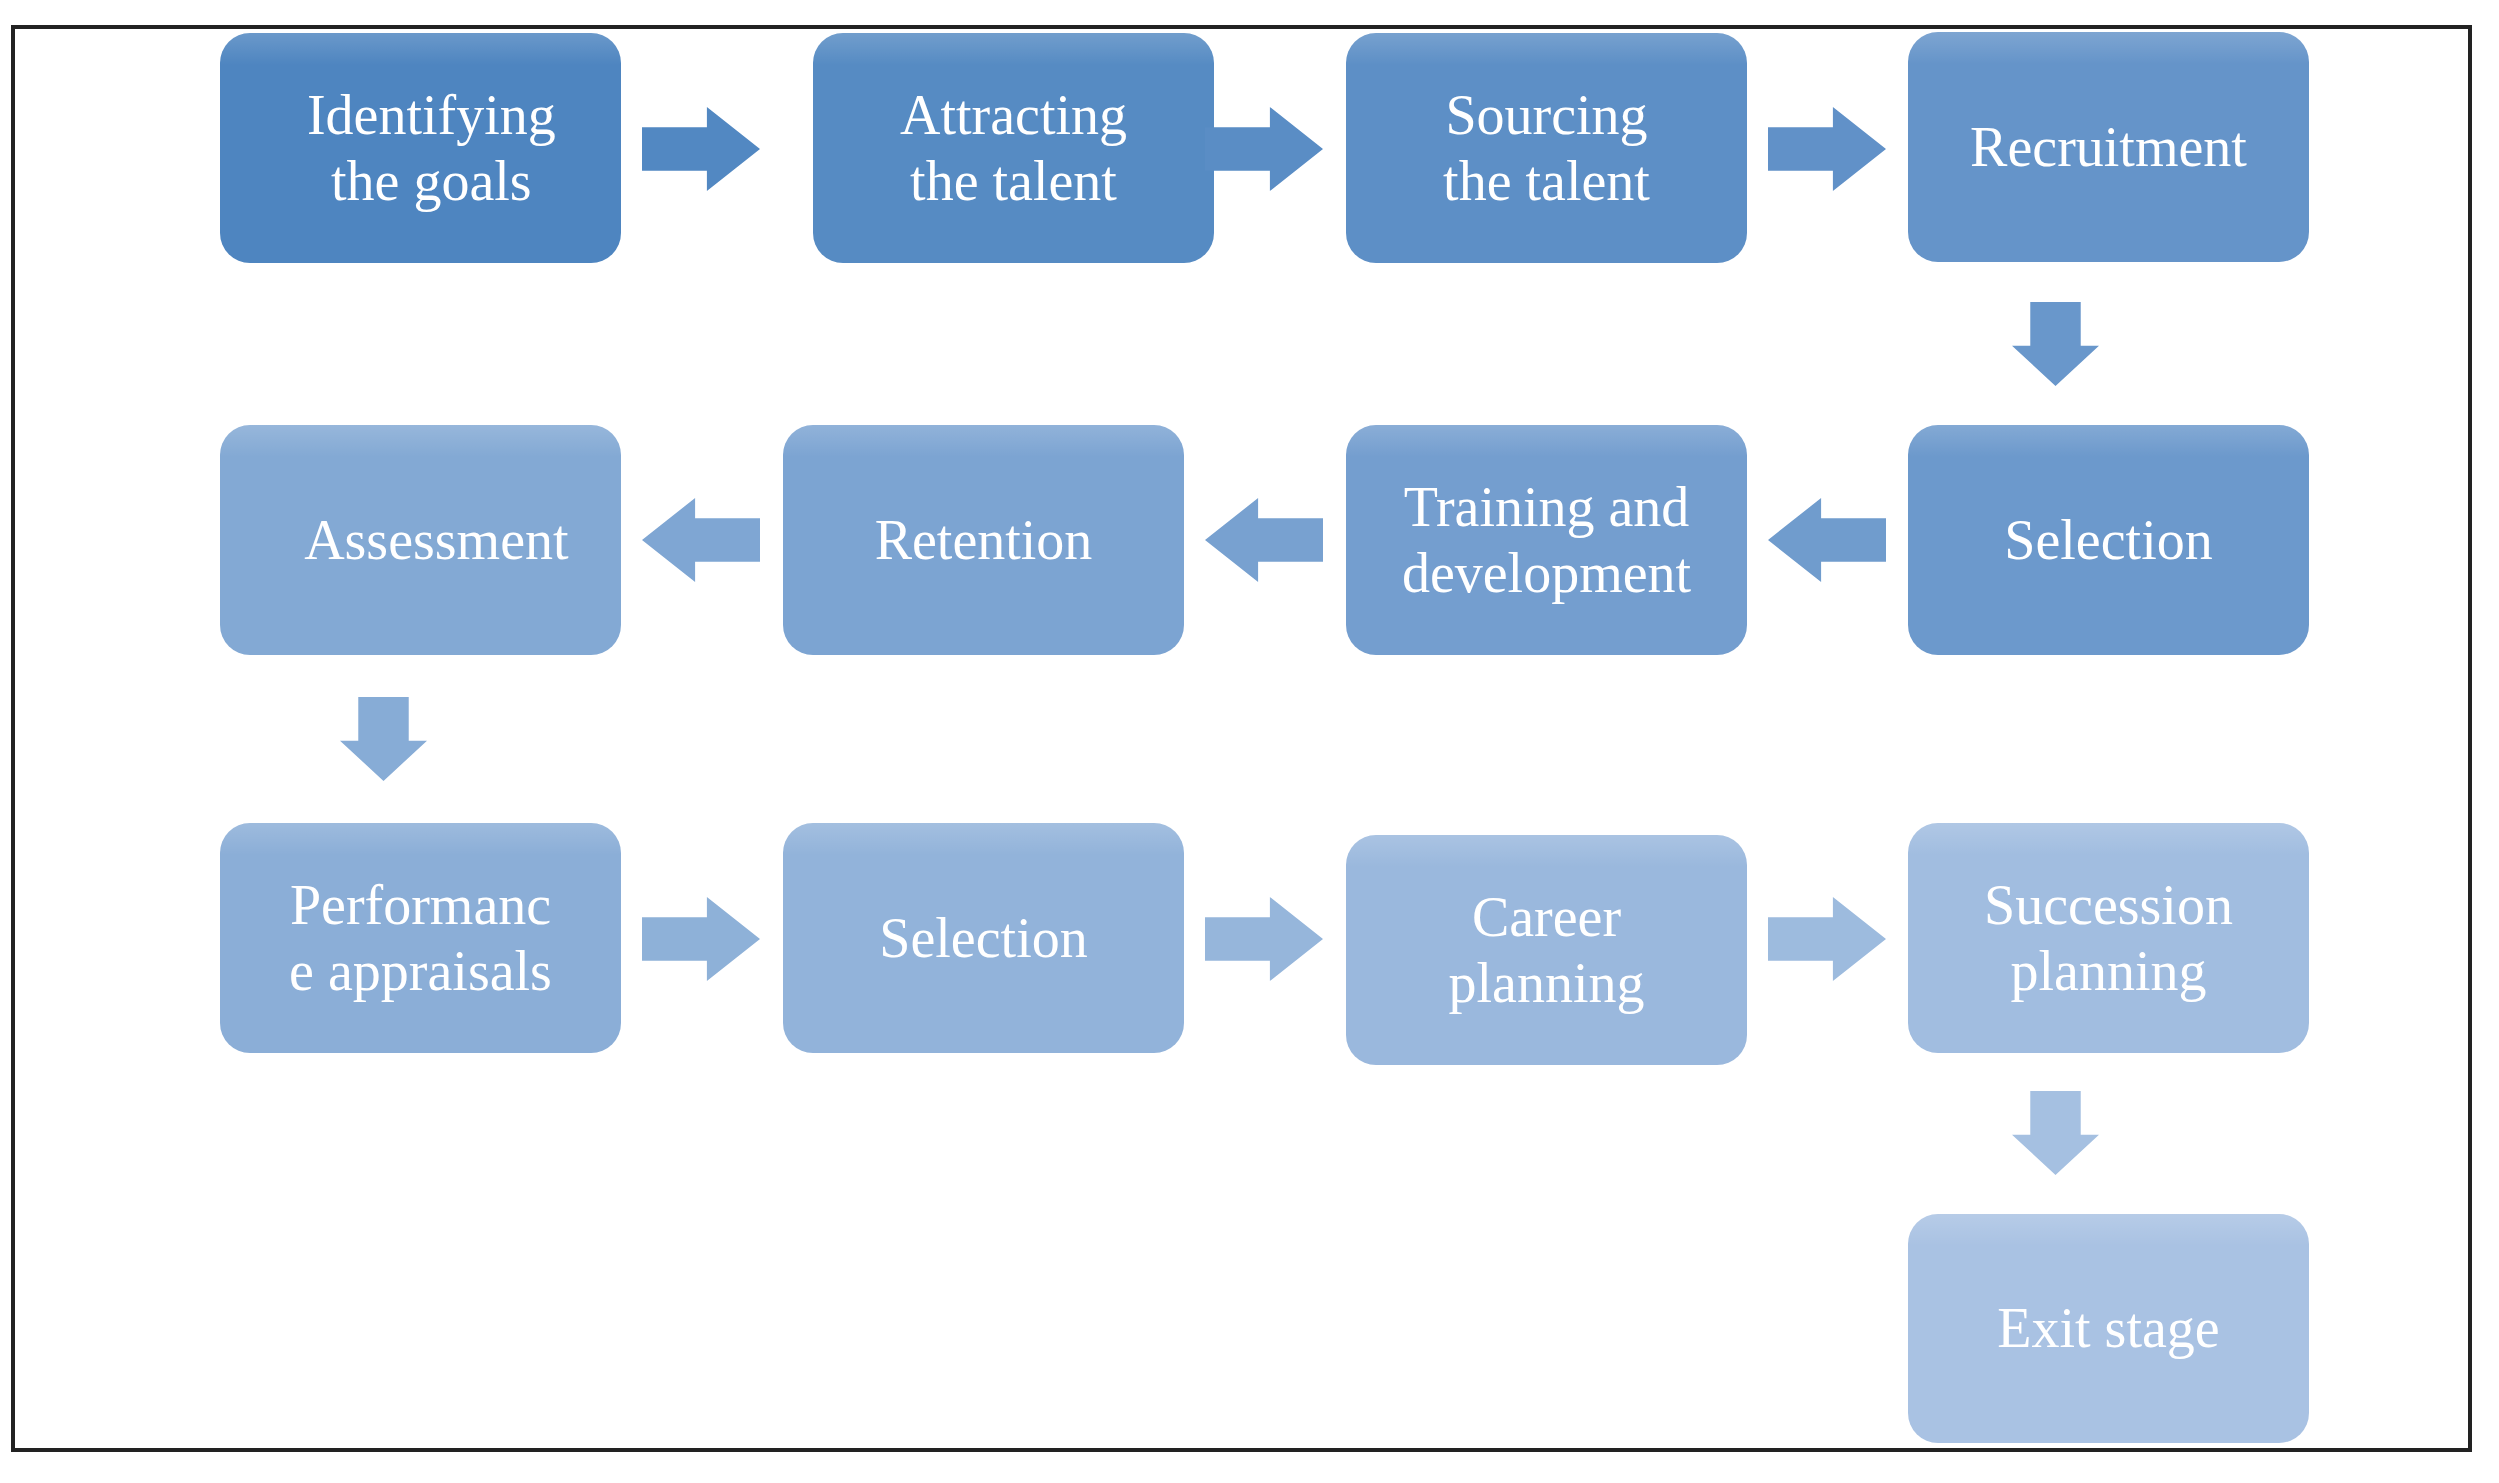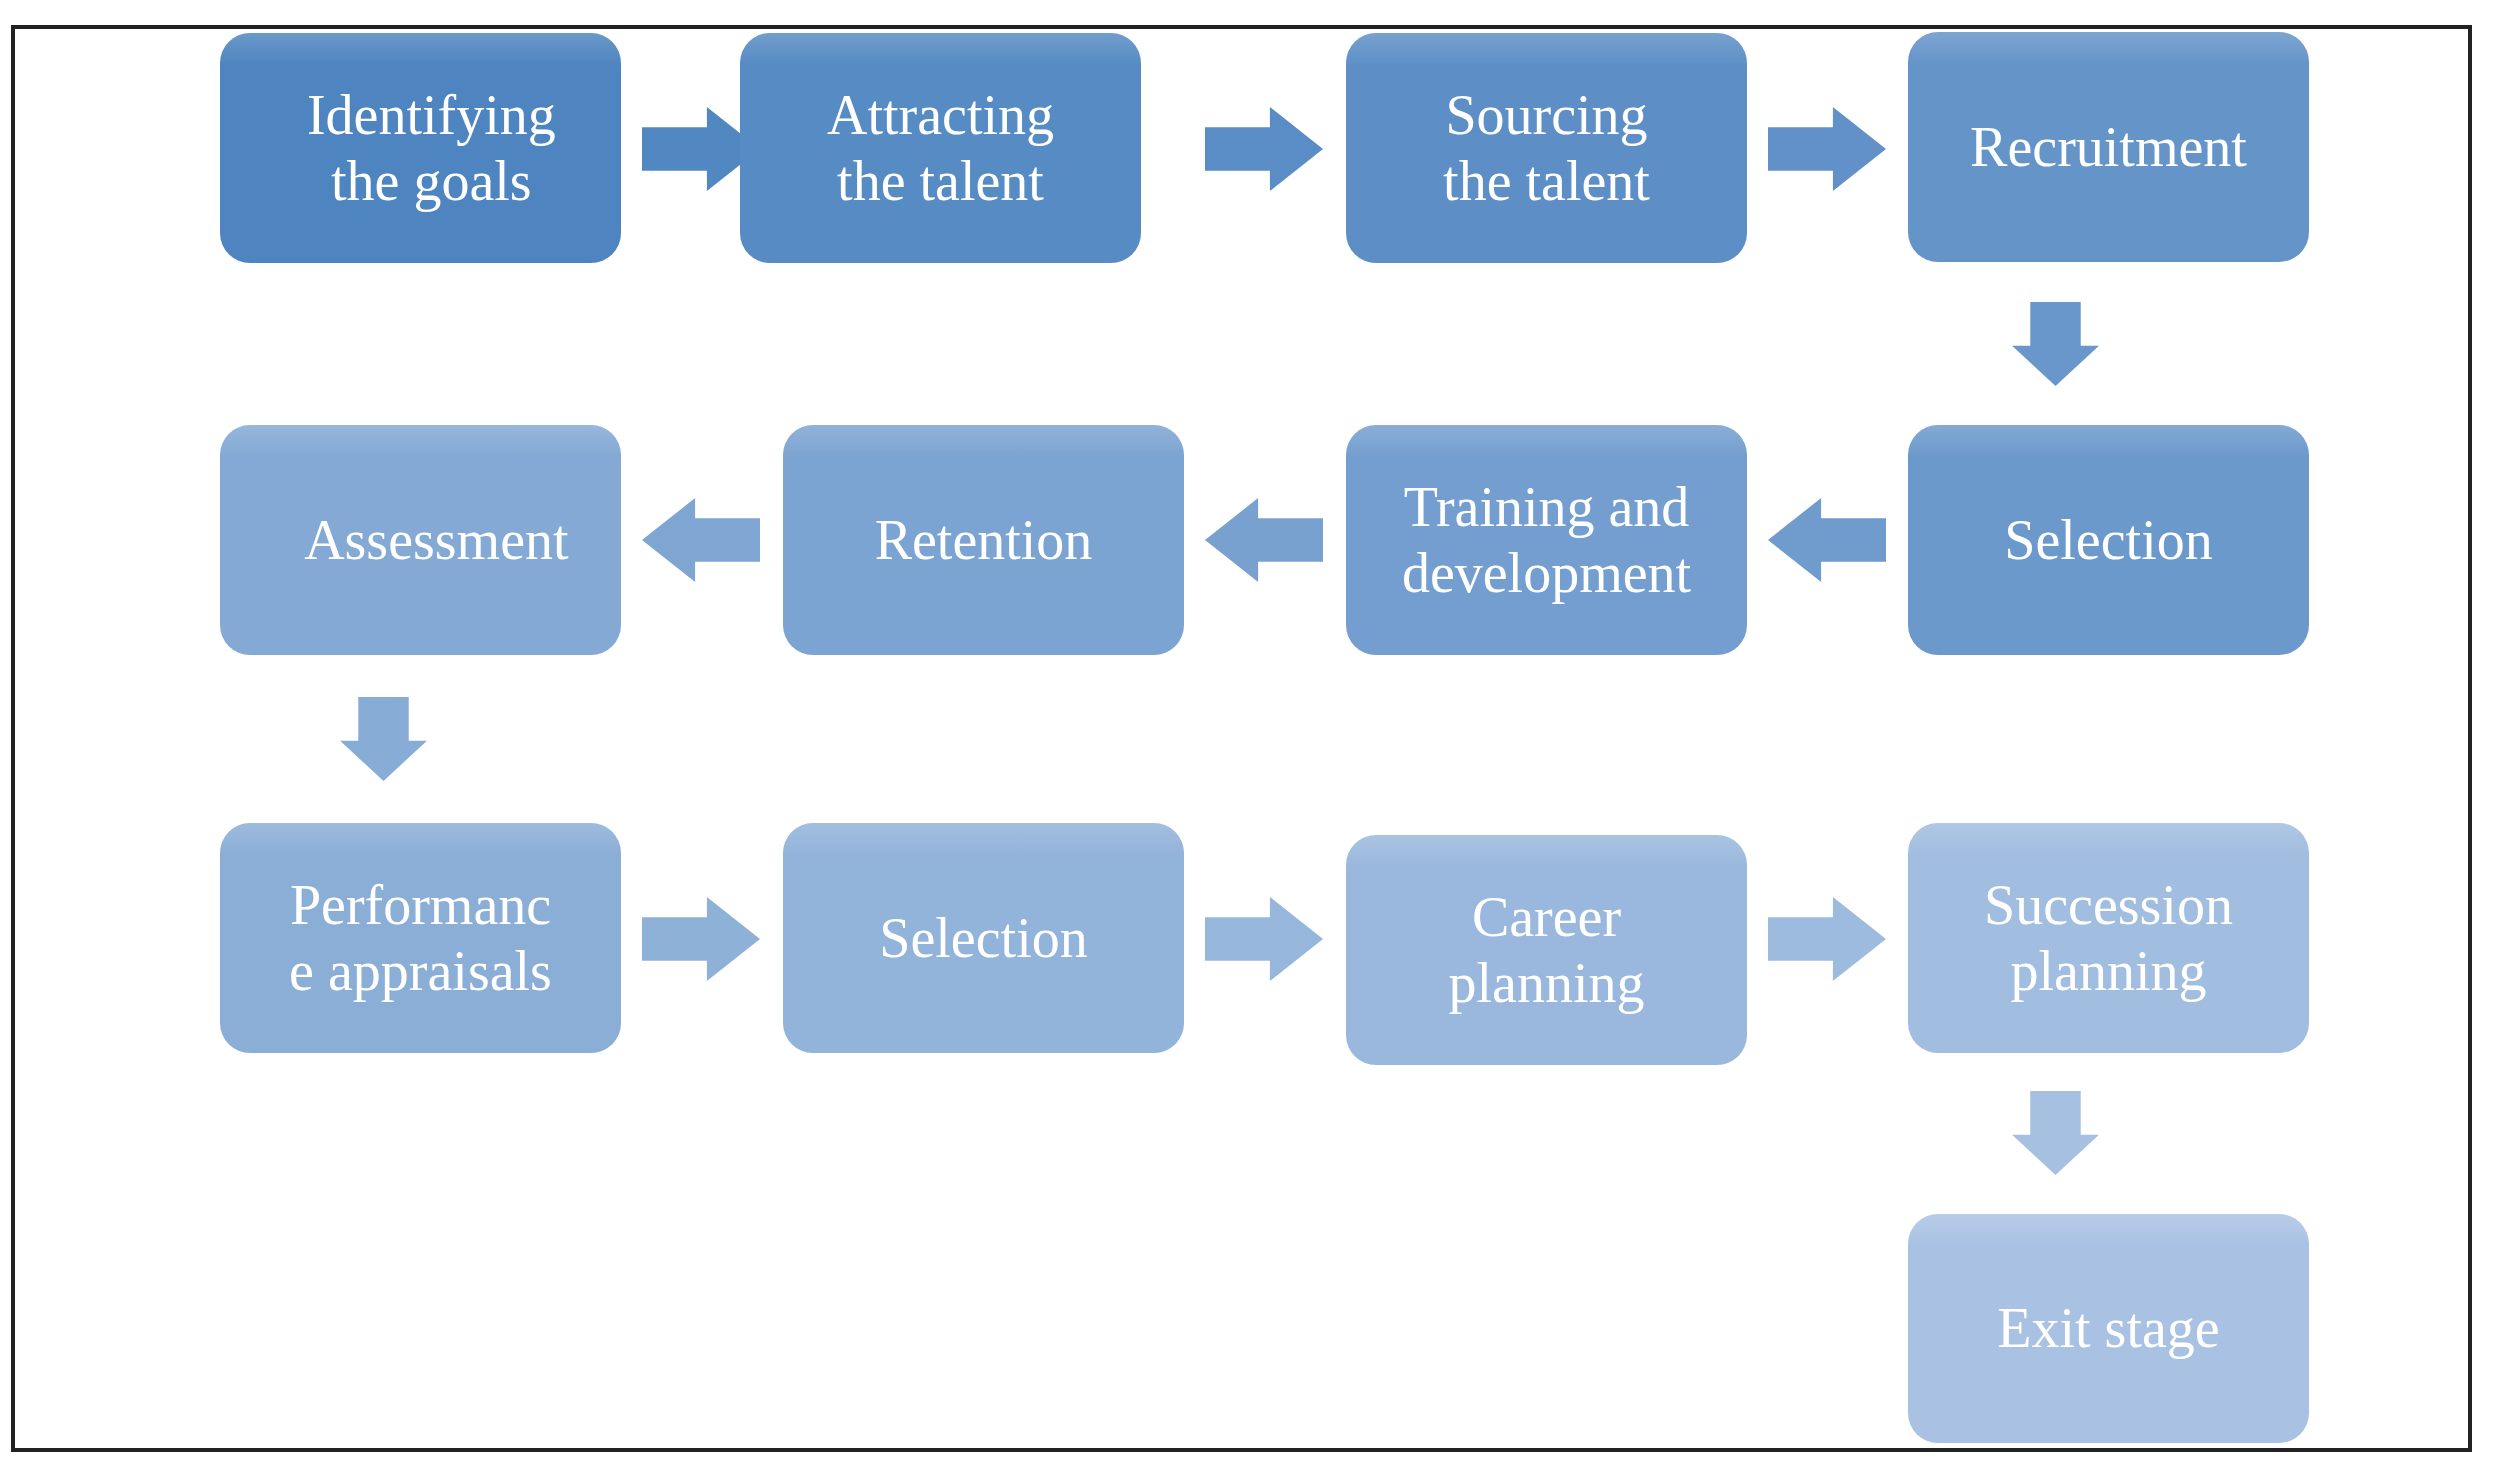--- a/index.html
+++ b/index.html
@@ -68,21 +68,21 @@
 
 <div id="canvas" style="color: rgb(255, 255, 255);">
 
   <div class="frame" style="border-color: rgb(34, 34, 34);"></div>
 
   <div class="node" style="left: 220px; top: 33px; background-color: rgb(78, 133, 192); padding-left: 36px;">Identifying
 the goals</div>
 
   <div class="arrow arrow-right" style="left: 642px; top: 107px; background-color: rgb(82, 136, 194);"></div>
 
-  <div class="node" style="left: 740px; top: 33px; background-color: rgb(86, 139, 195);">Attracting
+  <div class="node" style="left: 813px; top: 33px; background-color: rgb(86, 139, 195);">Attracting
 the talent</div>
 
   <div class="arrow arrow-right" style="left: 1205px; top: 107px; background-color: rgb(90, 141, 197);"></div>
 
   <div class="node" style="left: 1346px; top: 33px; background-color: rgb(93, 143, 198);">Sourcing
 the talent</div>
 
   <div class="arrow arrow-right" style="left: 1768px; top: 107px; background-color: rgb(97, 145, 200);"></div>
 
   <div class="node" style="left: 1908px; top: 32px; background-color: rgb(101, 148, 201);">Recruitment</div>

